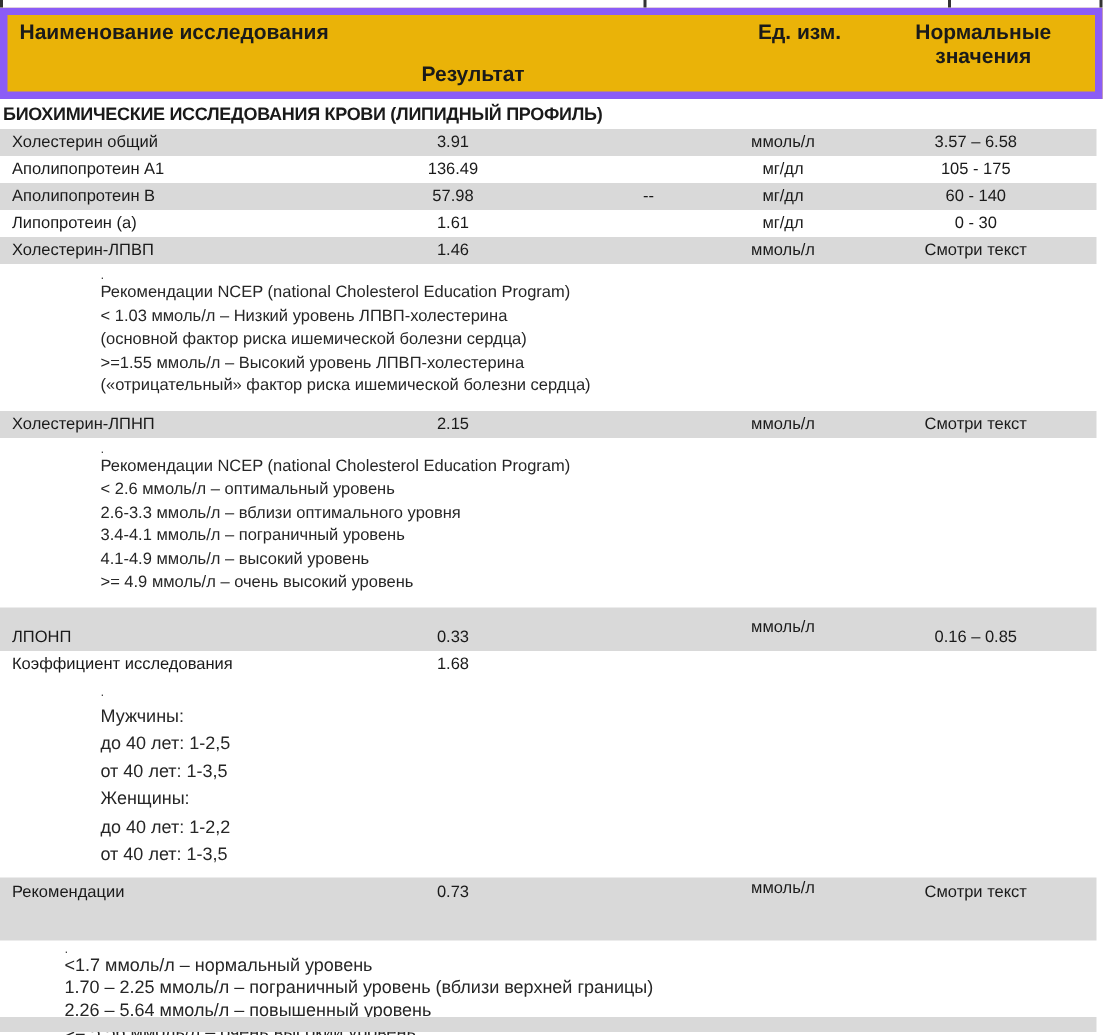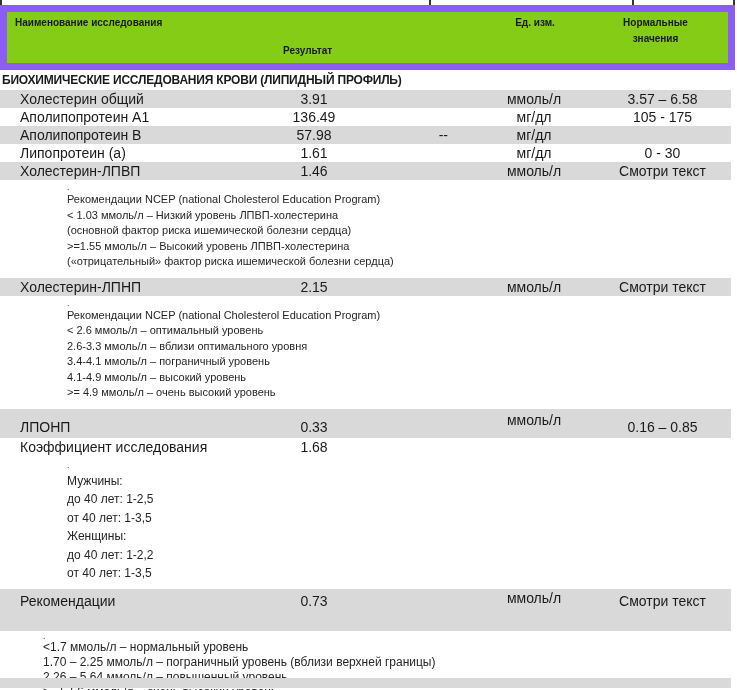--- a/index.html
+++ b/index.html
@@ -14,24 +14,24 @@
     overflow: hidden;
   }
   
   .top-sliver { position: relative; height: 5px; background: #ffffff; }
   .top-sliver .tick { position: absolute; top: 0; width: 2px; height: 5px; background: #333333; }
 
   
   .thead {
     display: grid;
     grid-template-columns: 276px 64px 140px 96px 1fr;
-    background: #84cc16;
-    border: 7px solid #8b5cf6;
+    background: #eab308;
+    border: 5px solid #8b5cf6;
     font-weight: bold;
-    font-size: 10px;
+    font-size: 14px;
     line-height: 16px;
     padding: 3px 0 4px 0;
     min-height: 39px;
     margin-right: 2px;
   }
   .thead .h-name { padding-left: 8px; }
   .thead .h-result { text-align: left; margin-top: 28px; }
   .thead .h-unit { text-align: center; }
   .thead .h-normal { text-align: center; }
   .thead .h-normal span { display: block; max-width: 96px; margin: 0 auto; text-align: center; }
@@ -41,24 +41,23 @@
     font-size: 12px;
     padding: 3px 0 3px 2px;
     letter-spacing: -0.2px;
   }
 
   .rows { margin-right: 6px; }
 
   .row {
     display: grid;
     grid-template-columns: 270px 64px 140px 96px 161px;
-    font-size: 14px;
+    font-size: 11px;
     min-height: 18px;
     align-items: center;
-    padding-left: 12px;
   }
   .row.shaded { background: #d9d9d9; }
   .cell-name { padding-left: 8px; white-space: nowrap; }
   .cell-result { text-align: center; }
   .cell-flag { text-align: right; padding-right: 38px; }
   .cell-unit { text-align: center; }
   .cell-normal { text-align: center; }
 
   
   .row.row-tall { min-height: 29px; align-items: end; padding-bottom: 3px; }
@@ -122,20 +121,21 @@
     <div class="cell-result">136.49</div>
     <div class="cell-flag"></div>
     <div class="cell-unit">мг/дл</div>
     <div class="cell-normal">105 - 175</div>
   </div>
       <div class="row shaded">
     <div class="cell-name">Аполипопротеин В</div>
     <div class="cell-result">57.98</div>
     <div class="cell-flag">--</div>
     <div class="cell-unit">мг/дл</div>
+    <div class="cell-normal">60 - 140</div>
   </div>
       <div class="row">
     <div class="cell-name">Липопротеин (а)</div>
     <div class="cell-result">1.61</div>
     <div class="cell-flag"></div>
     <div class="cell-unit">мг/дл</div>
     <div class="cell-normal">0 - 30</div>
   </div>
       <div class="row shaded">
     <div class="cell-name">Холестерин-ЛПВП</div>

